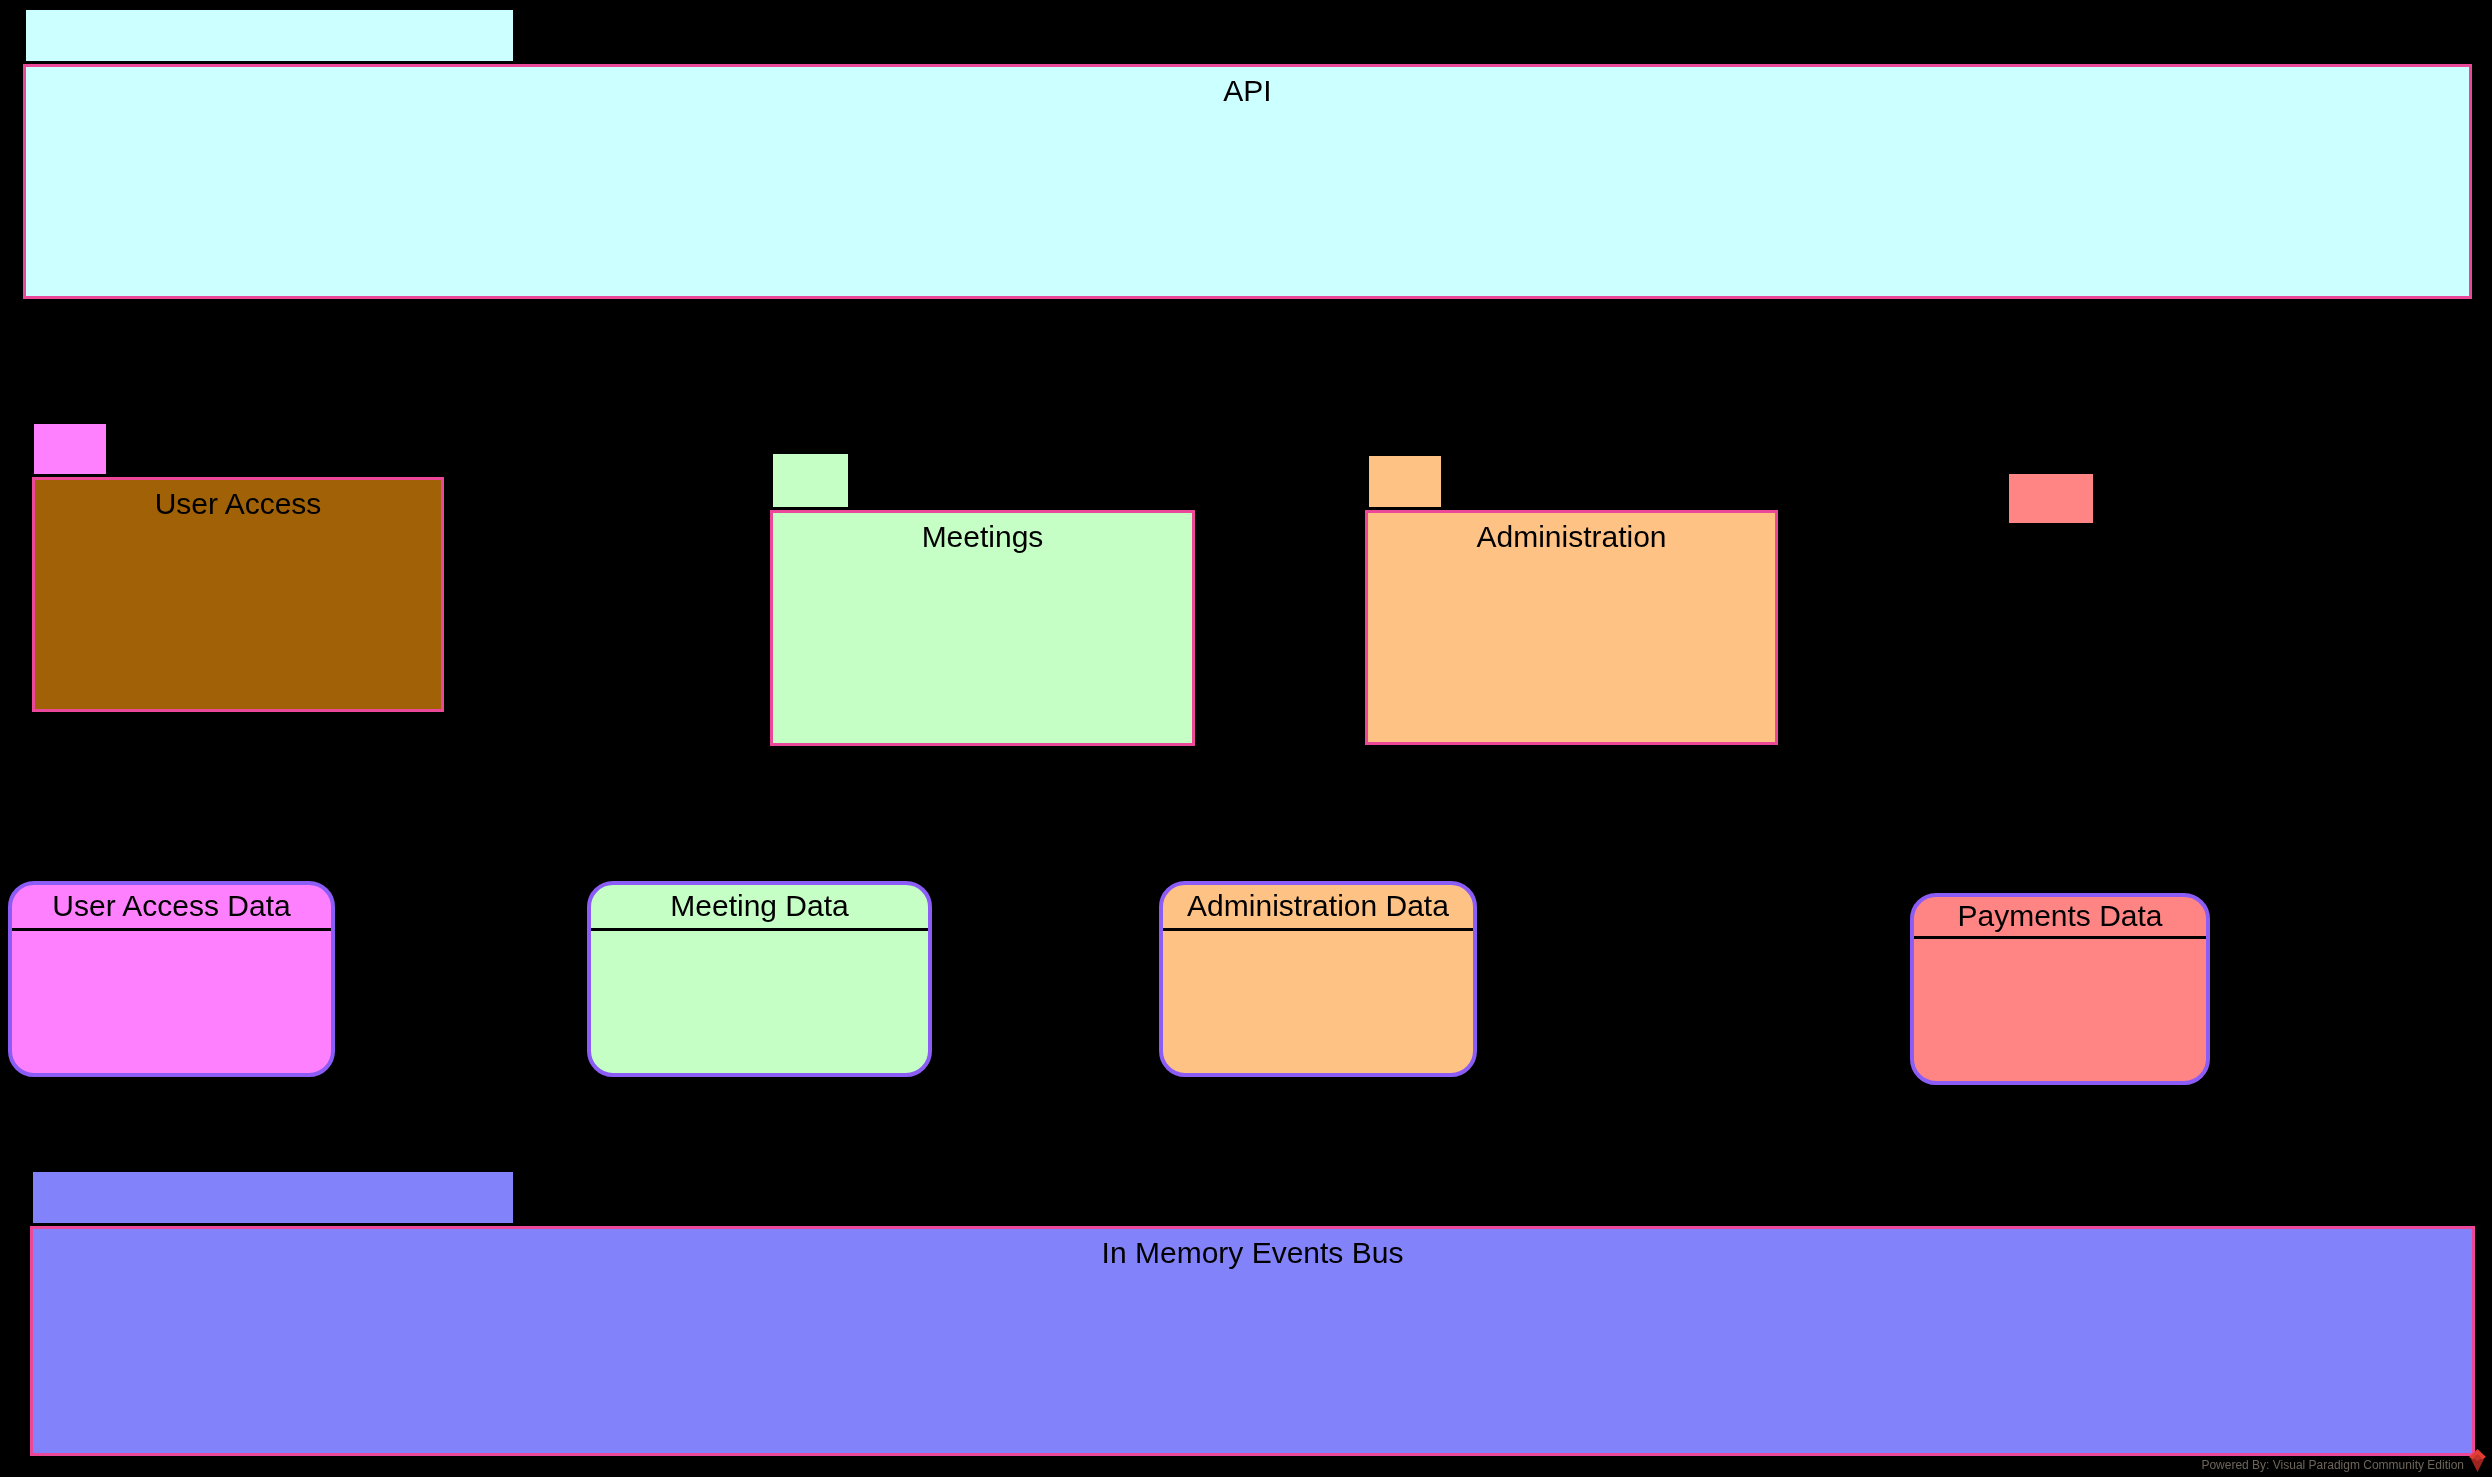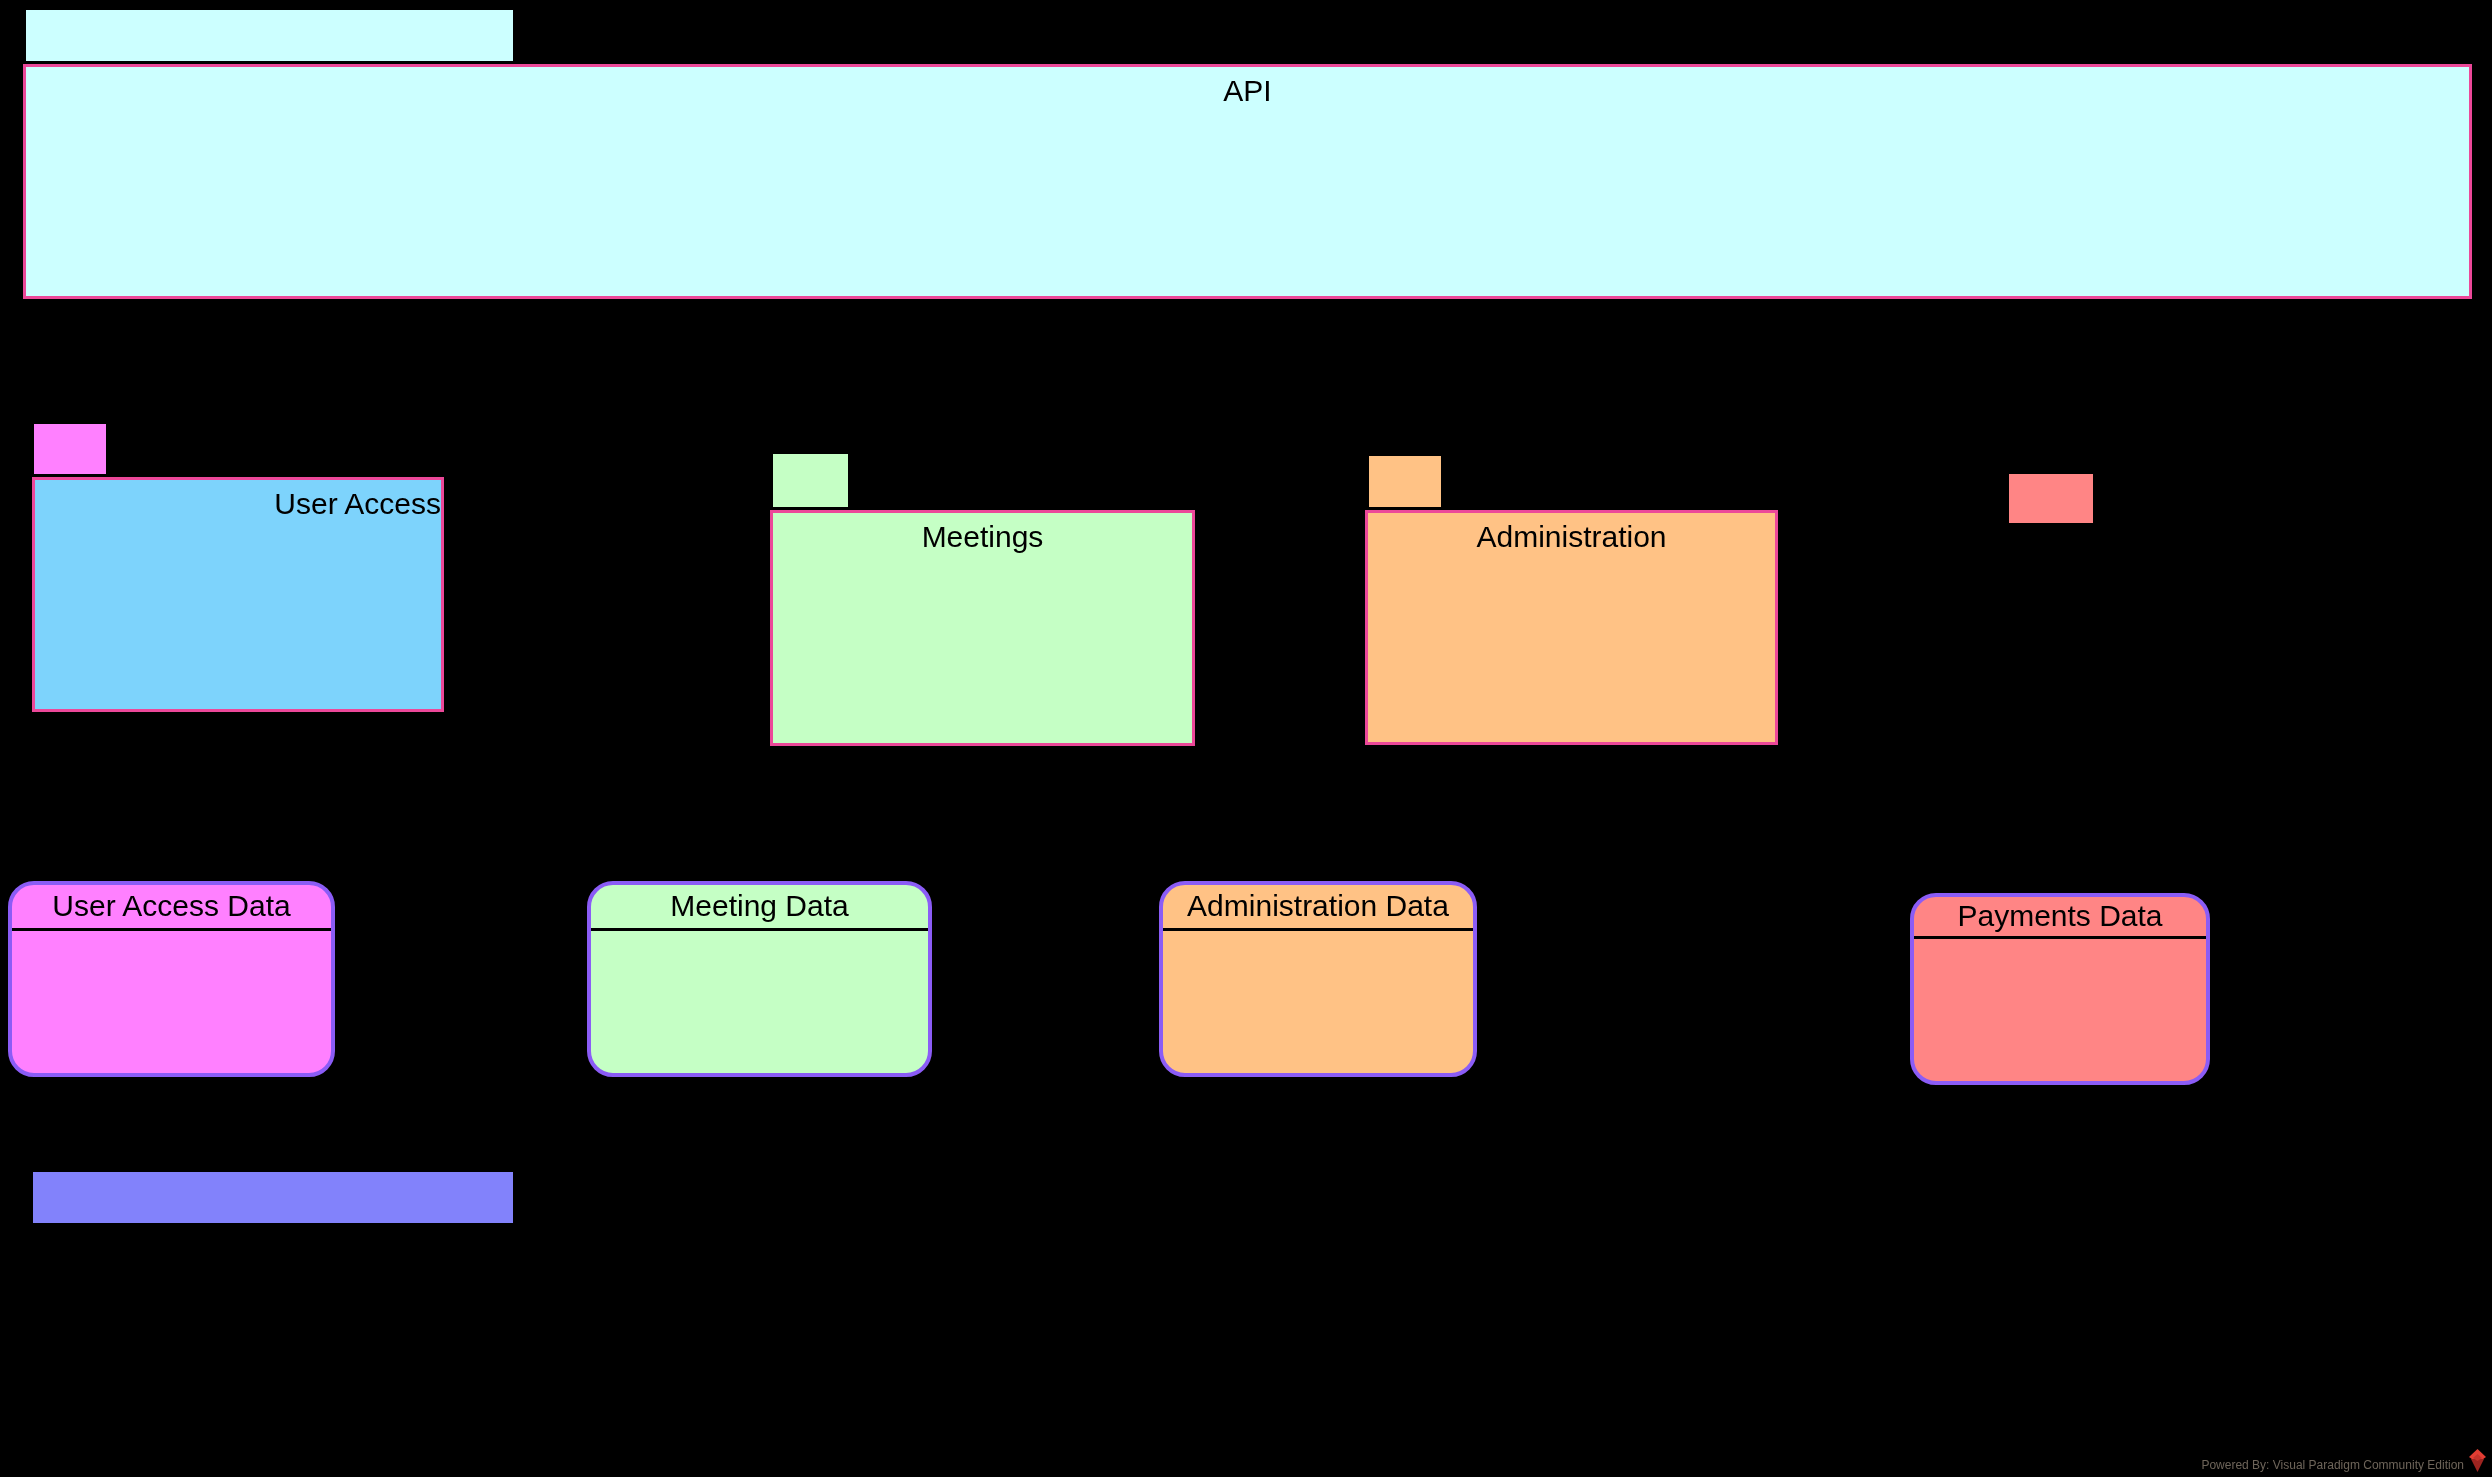--- a/index.html
+++ b/index.html
@@ -90,21 +90,21 @@
 
 <div id="pkg-api" class="folder">
   <div class="tab" style="background-color: rgb(204, 255, 255);"></div>
   <div class="fbody" style="background-color: rgb(204, 255, 255);">
     <span>API</span>
   </div>
 </div>
 
 <div id="pkg-user-access" class="folder">
   <div class="tab" style="background-color: rgb(255, 128, 255);"></div>
-  <div class="fbody" style="background-color: #7dd3fc; text-align: right;">
+  <div class="fbody" style="background-color: #a16207;">
     <span>User Access</span>
   </div>
 </div>
 
 <div id="pkg-meetings" class="folder">
   <div class="tab" style="background-color: rgb(197, 255, 197);"></div>
   <div class="fbody" style="background-color: rgb(197, 255, 197);">
     <span>Meetings</span>
   </div>
 </div>
@@ -115,20 +115,23 @@
     <span>Administration</span>
   </div>
 </div>
 
 <div id="pkg-payments" class="folder">
   <div class="tab" style="background-color: rgb(255, 133, 133);"></div>
 </div>
 
 <div id="pkg-bus" class="folder">
   <div class="tab" style="background-color: rgb(130, 130, 251);"></div>
+  <div class="fbody" style="background-color: rgb(130, 130, 251);">
+    <span>In Memory Events Bus</span>
+  </div>
 </div>
 
 <div id="store-user-access" class="store" style="background-color: rgb(255, 128, 255);">
   <div class="stitle">User Access Data</div>
 </div>
 
 <div id="store-meeting" class="store" style="background-color: rgb(197, 255, 197);">
   <div class="stitle">Meeting Data</div>
 </div>
 

